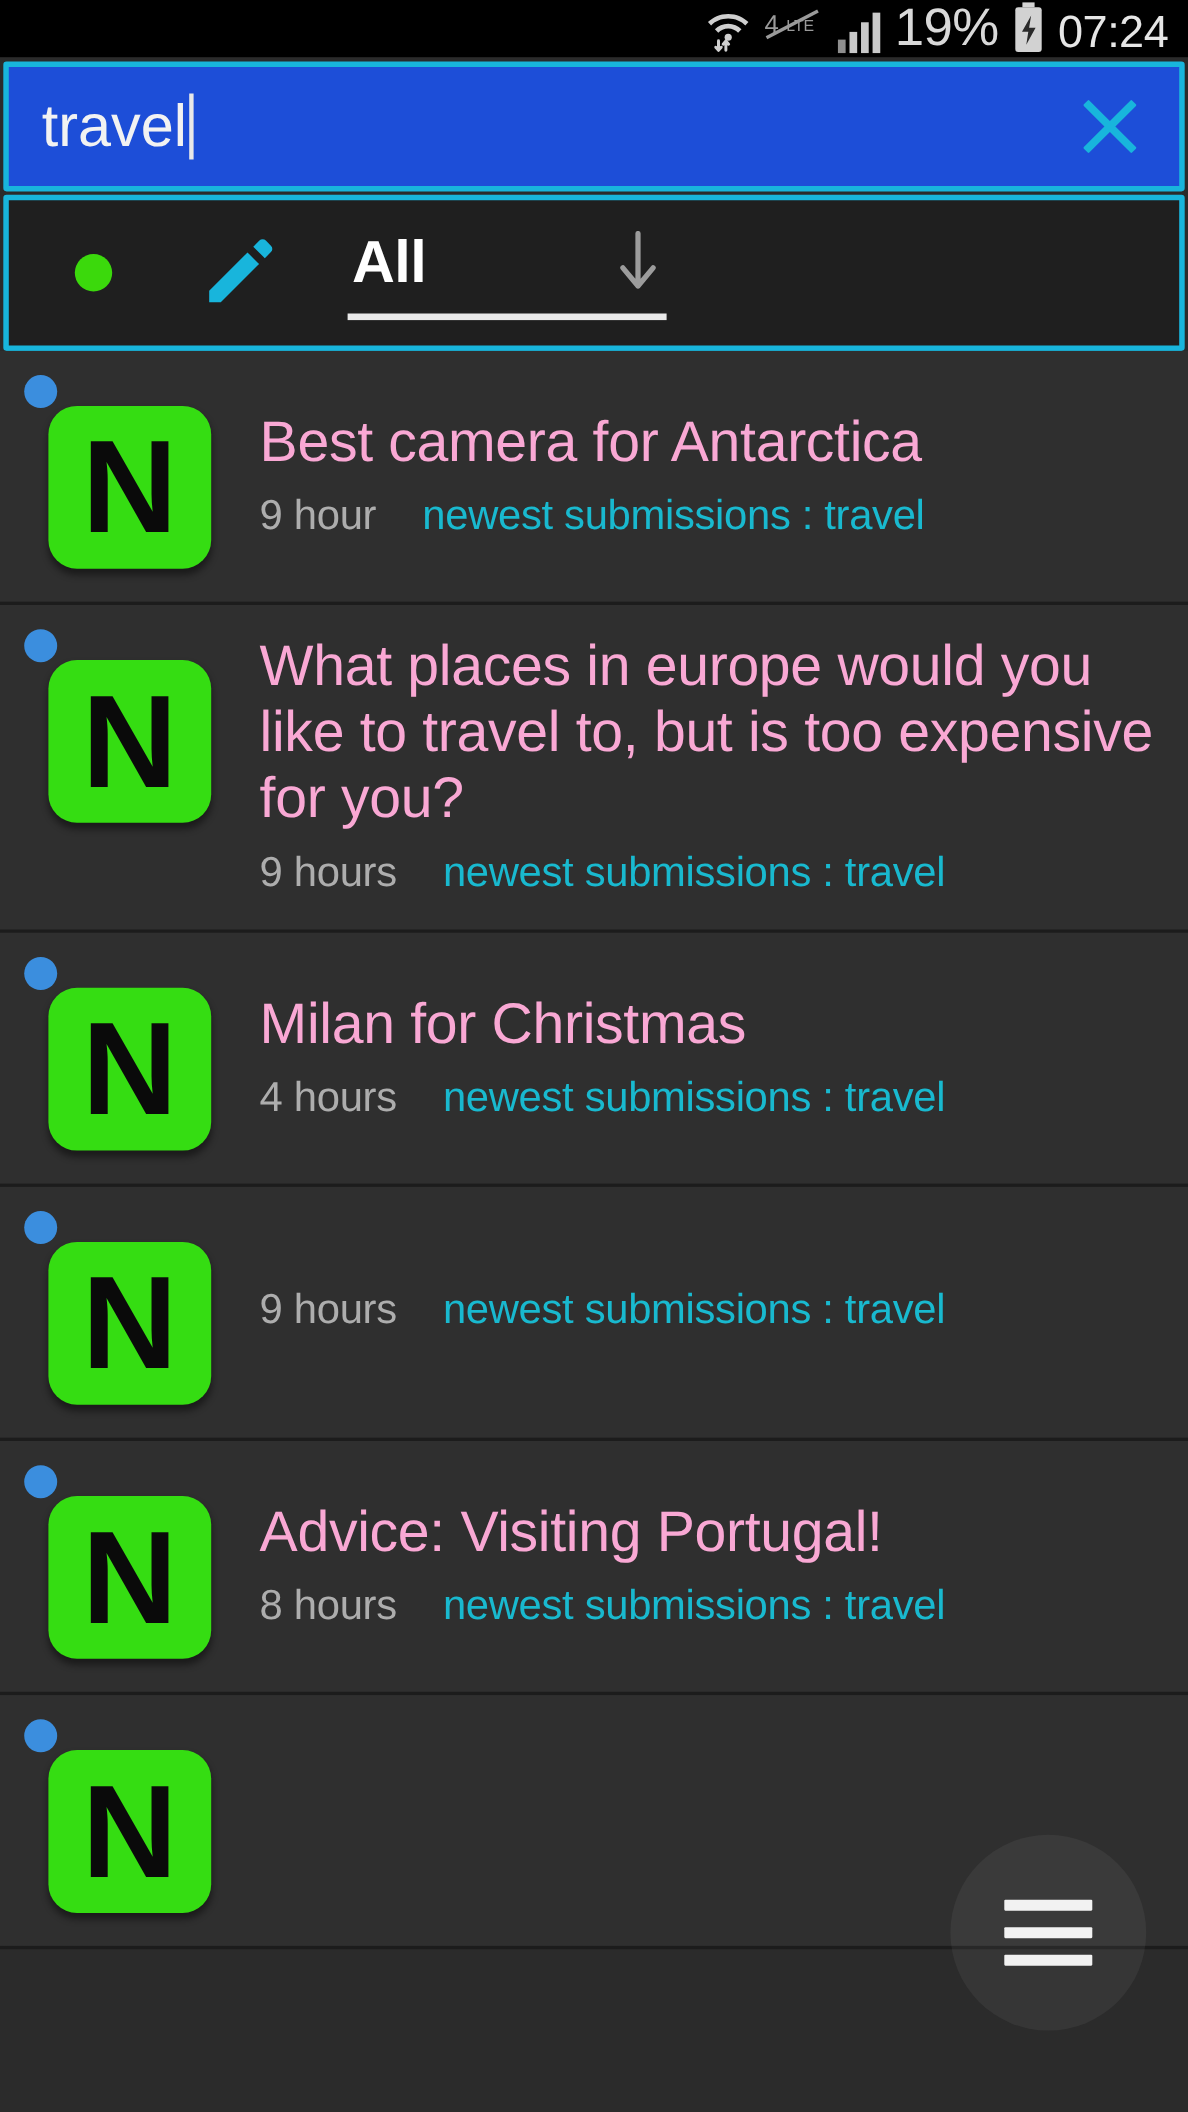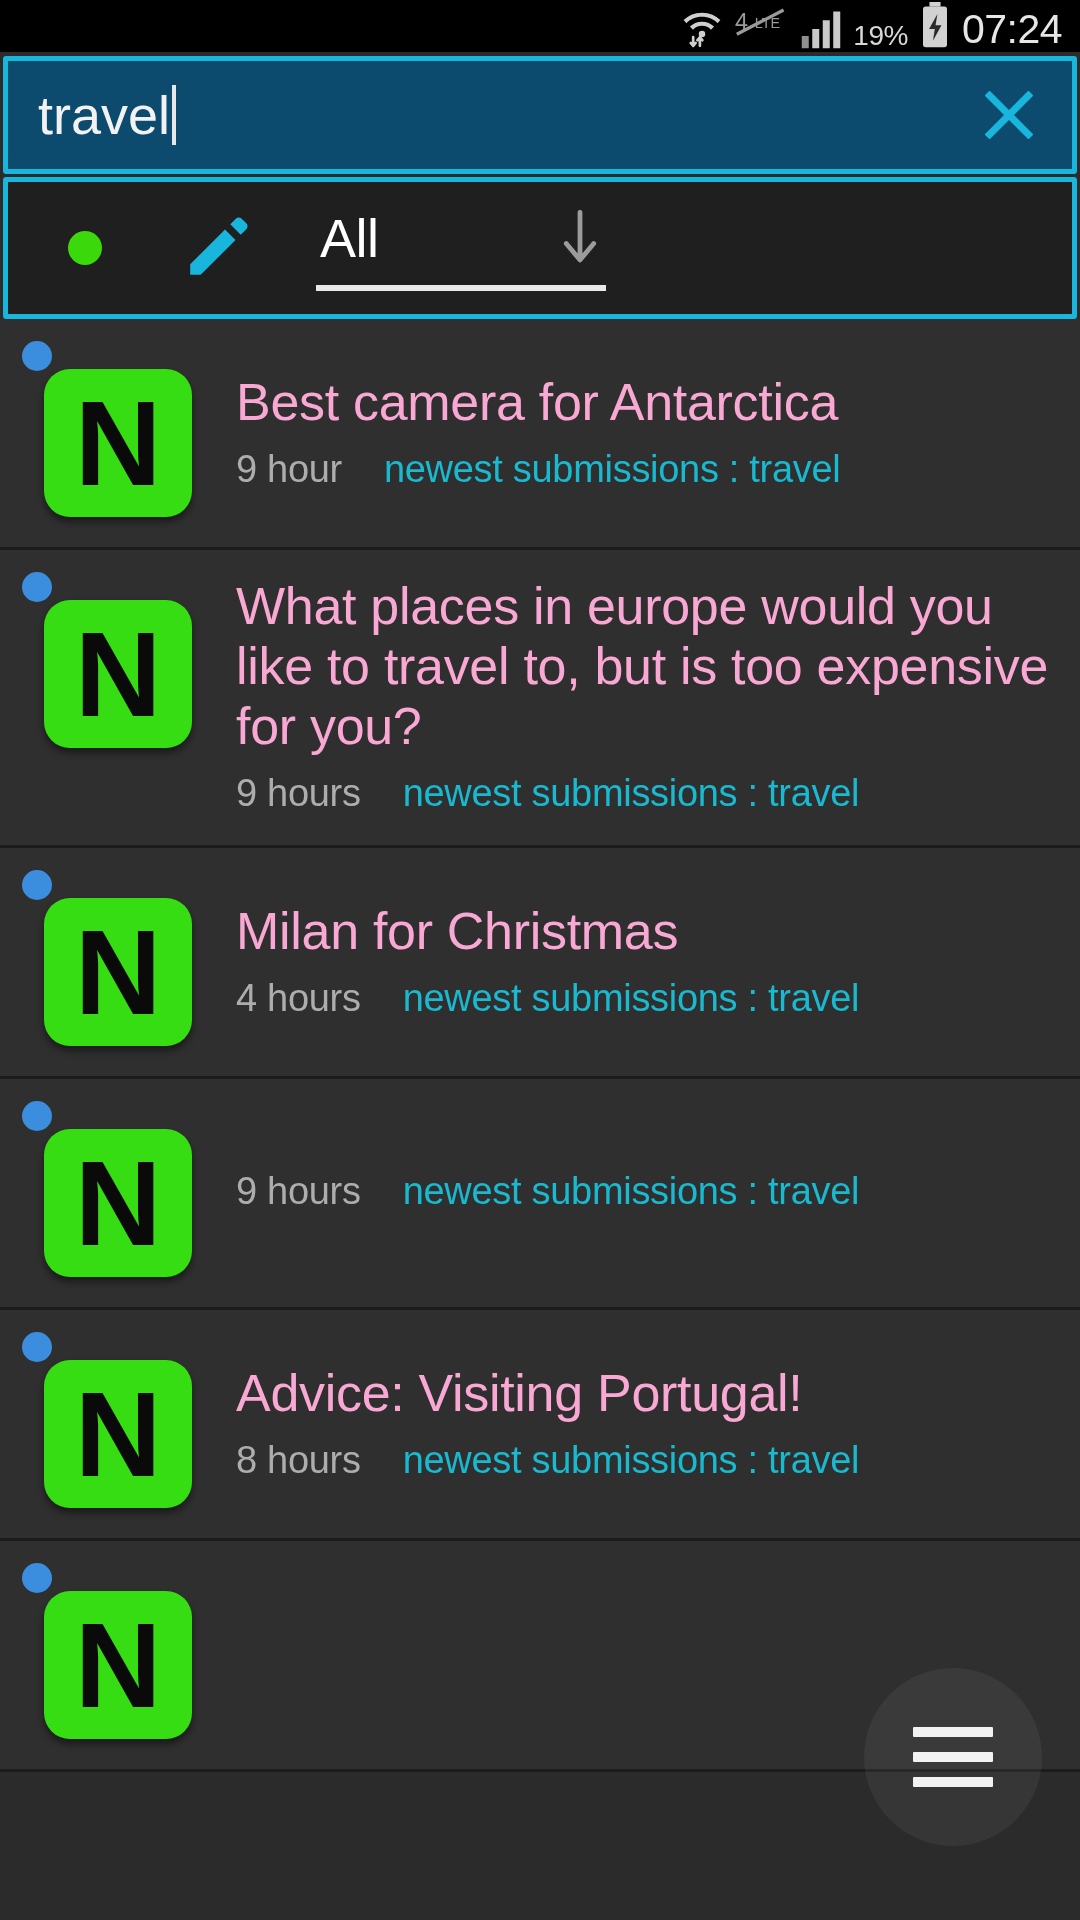--- a/index.html
+++ b/index.html
@@ -12,31 +12,31 @@
   }
 
   
   .statusbar{
     height:52px; background:#000; display:flex;
     align-items:center; justify-content:flex-end;
     padding-right:18px; gap:10px;
   }
   .sb-icons{ display:flex; align-items:flex-end; gap:10px; }
   .sb-text{
-    color:#d8d8d8; font-size:28px; line-height:1;
+    color:#d8d8d8; font-size:48px; line-height:1;
     font-family:"Liberation Sans", sans-serif; letter-spacing:-0.5px;
   }
   .sb-time{ color:#e6e6e6; font-size:41px; line-height:1; letter-spacing:-0.5px;}
 
   
   .searchbox{
     margin:4px 3px 0 3px;
     height:118px;
     border:5px solid #18b5dc;
-    background:#0c4a6e;
+    background:#1d4ed8;
     display:flex; align-items:center;
     padding:0 28px 0 30px;
     border-radius:3px;
   }
   .search-input{
     flex:1; display:flex; align-items:center;
     color:#f2f2f2; font-size:54px; letter-spacing:0px;
   }
   .caret{
     display:inline-block; width:4px; height:60px;
@@ -71,21 +71,21 @@
   .dropdown{
     margin-left:44px;
     display:flex; align-items:center; justify-content:space-between;
     border-bottom:6px solid #e9e9e9;
     padding:0 4px 14px 4px;
     height:86px;
   }
   .dd-all{ width:290px; margin-left:62px; }
   .dd-sort{ width:342px; margin-left:40px; }
   .dd-label{
-    color:#fff; font-size:54px; font-weight:normal; letter-spacing:-0.5px;
+    color:#fff; font-size:54px; font-weight:bold; letter-spacing:-0.5px;
     white-space:nowrap;
   }
   .arrow-down{ width:44px; height:56px; flex:none; }
 
   
   .list{ position:relative; }
   .row{
     position:relative;
     border-bottom:3px solid #1c1c1c;
     padding:26px 0 30px 0;

